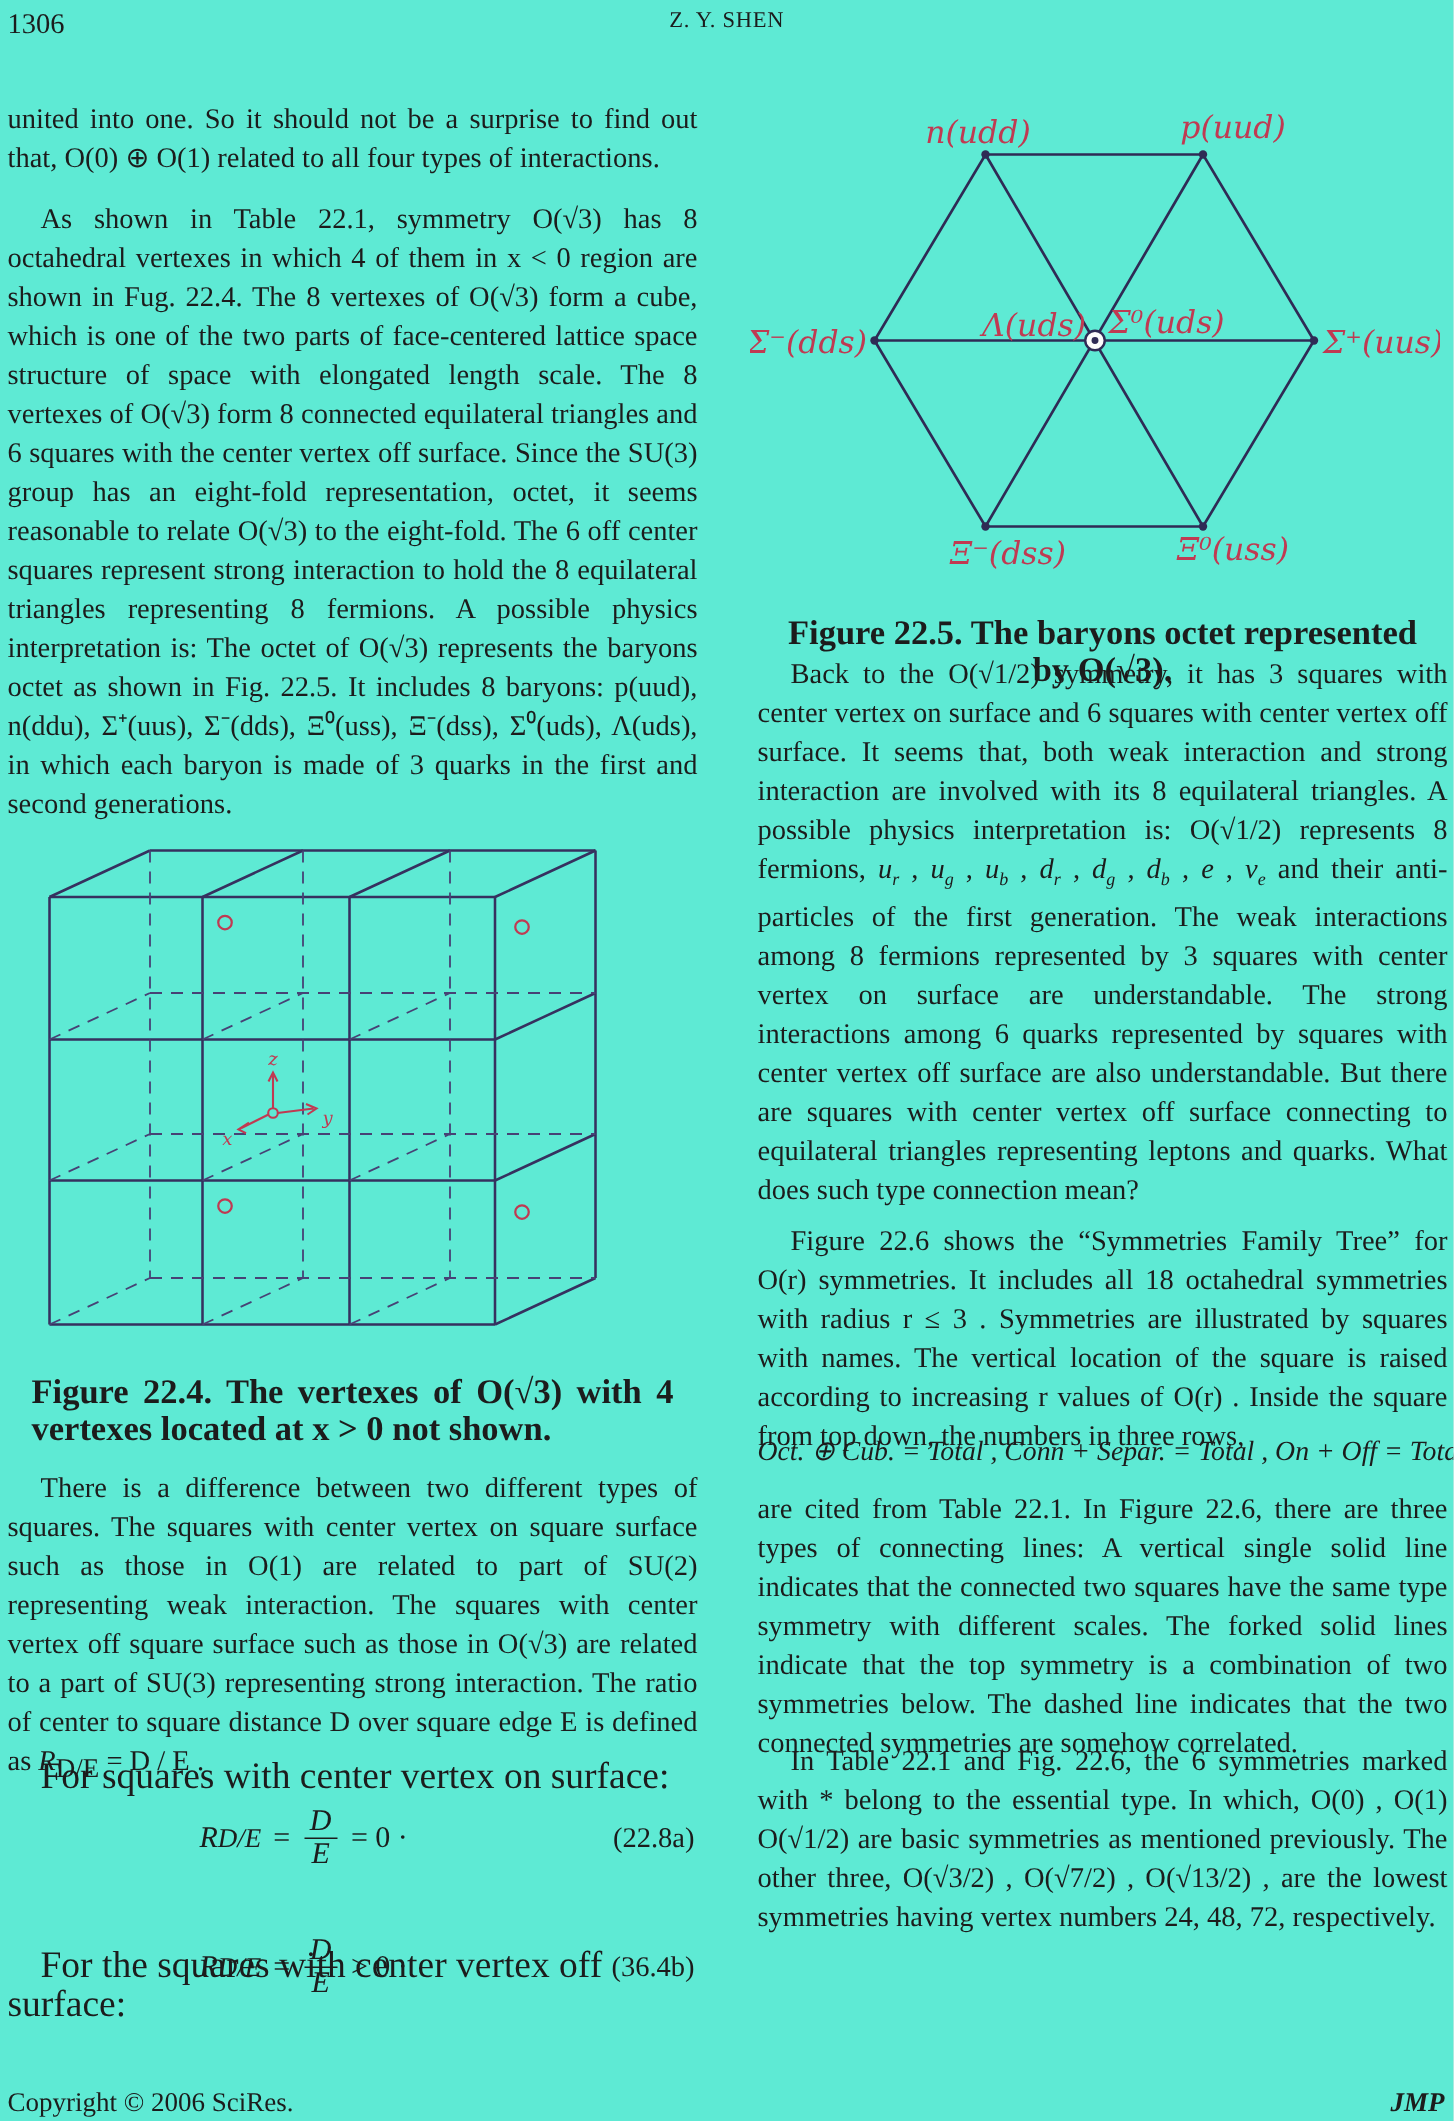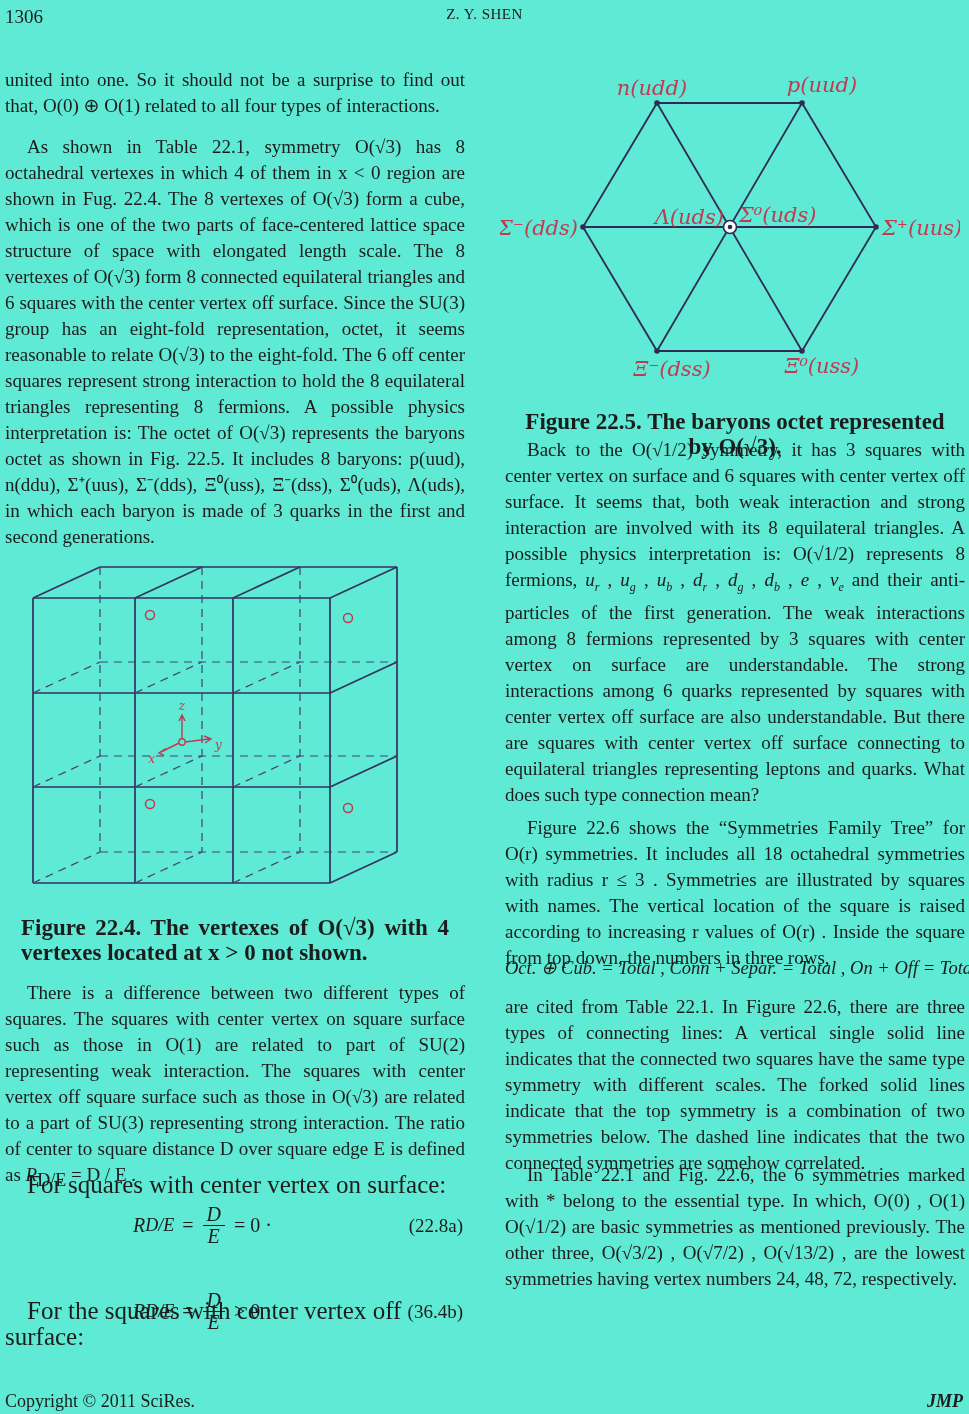--- a/index.html
+++ b/index.html
@@ -195,16 +195,16 @@
   </div>
 
   <div class="abs col" style="left:505px; top:994px;">
     <p class="para">are cited from Table 22.1. In Figure 22.6, there are three types of connecting lines: A vertical single solid line indicates that the connected two squares have the same type symmetry with different scales. The forked solid lines indicate that the top symmetry is a combination of two symmetries below. The dashed line indicates that the two connected symmetries are somehow correlated.</p>
   </div>
 
   <div class="abs col" style="left:505px; top:1162px;">
     <p class="para indent">In Table 22.1 and Fig. 22.6, the 6 symmetries marked with * belong to the essential type. In which,  O(0) ,  O(1)  O(√1/2)  are basic symmetries as mentioned previously. The other three,  O(√3/2) ,  O(√7/2) ,  O(√13/2) , are the lowest symmetries having vertex numbers 24, 48, 72, respectively.</p>
   </div>
 
-  <div class="abs footer-left">Copyright © 2011  SciRes.</div>
+  <div class="abs footer-left">Copyright © 2006  SciRes.</div>
   <div class="abs footer-right">JMP</div>
 
 </div>
 
 </body></html>

